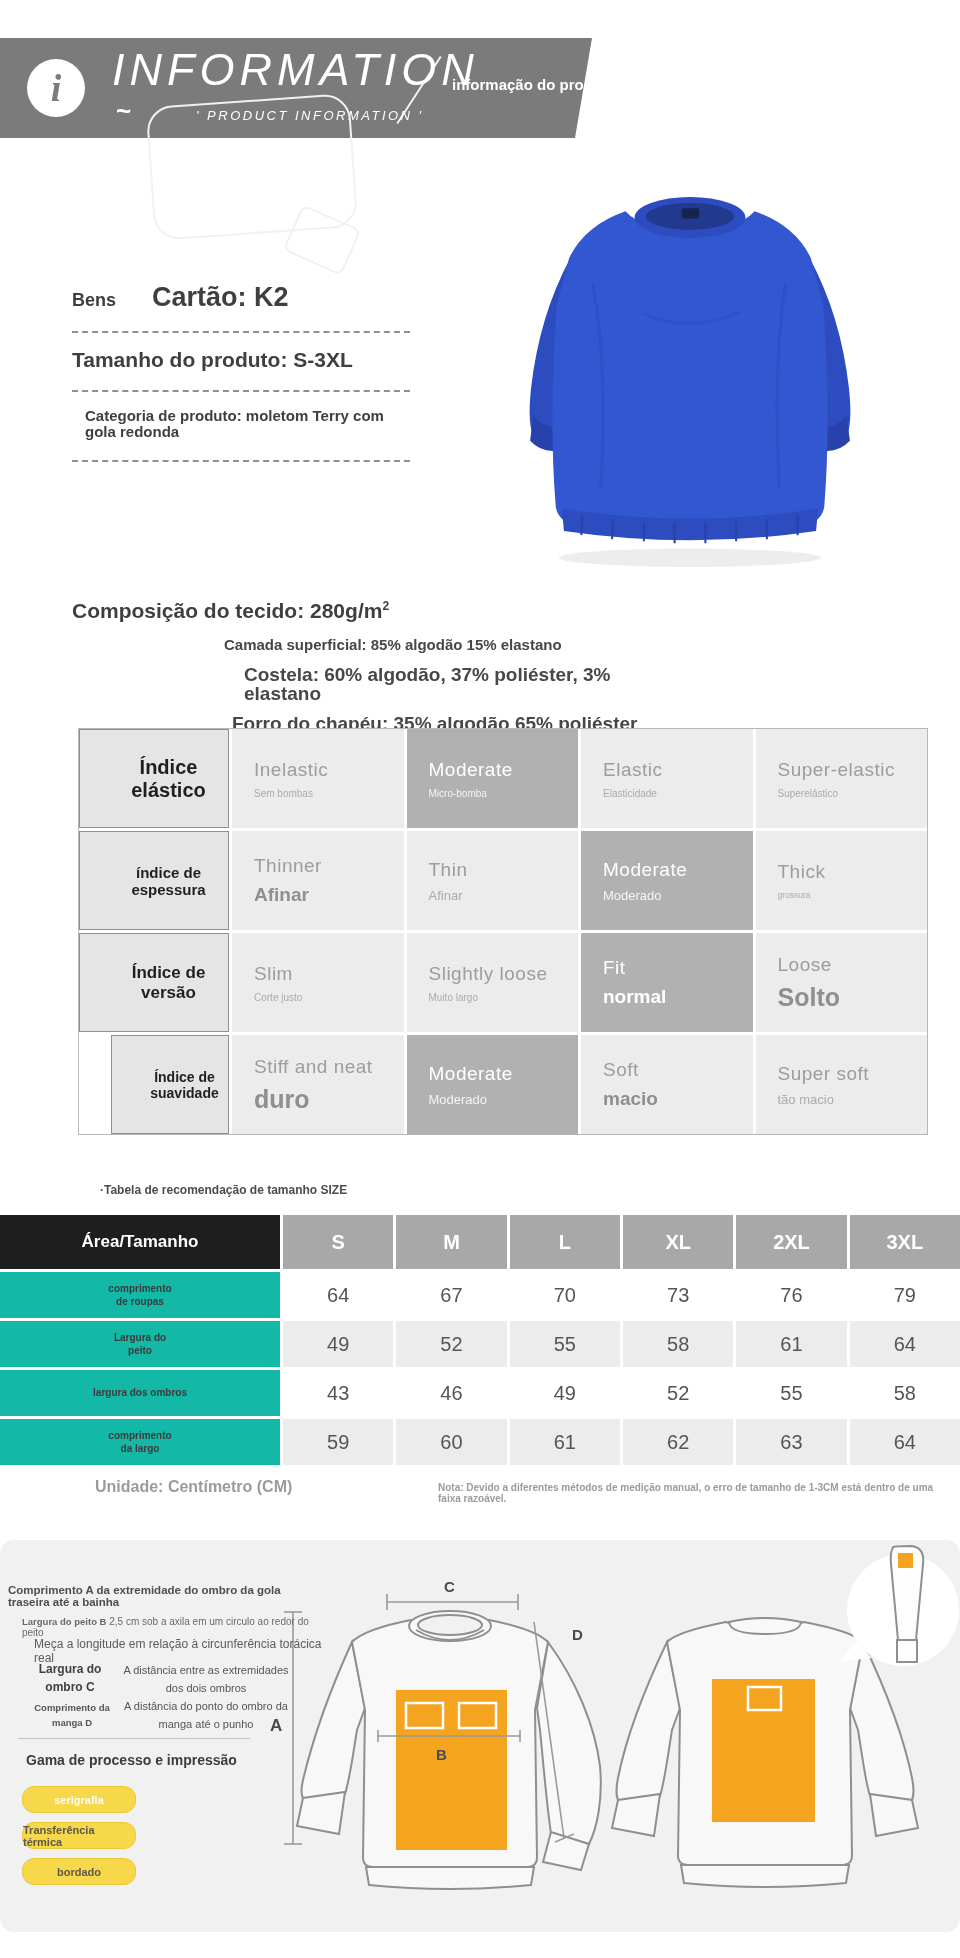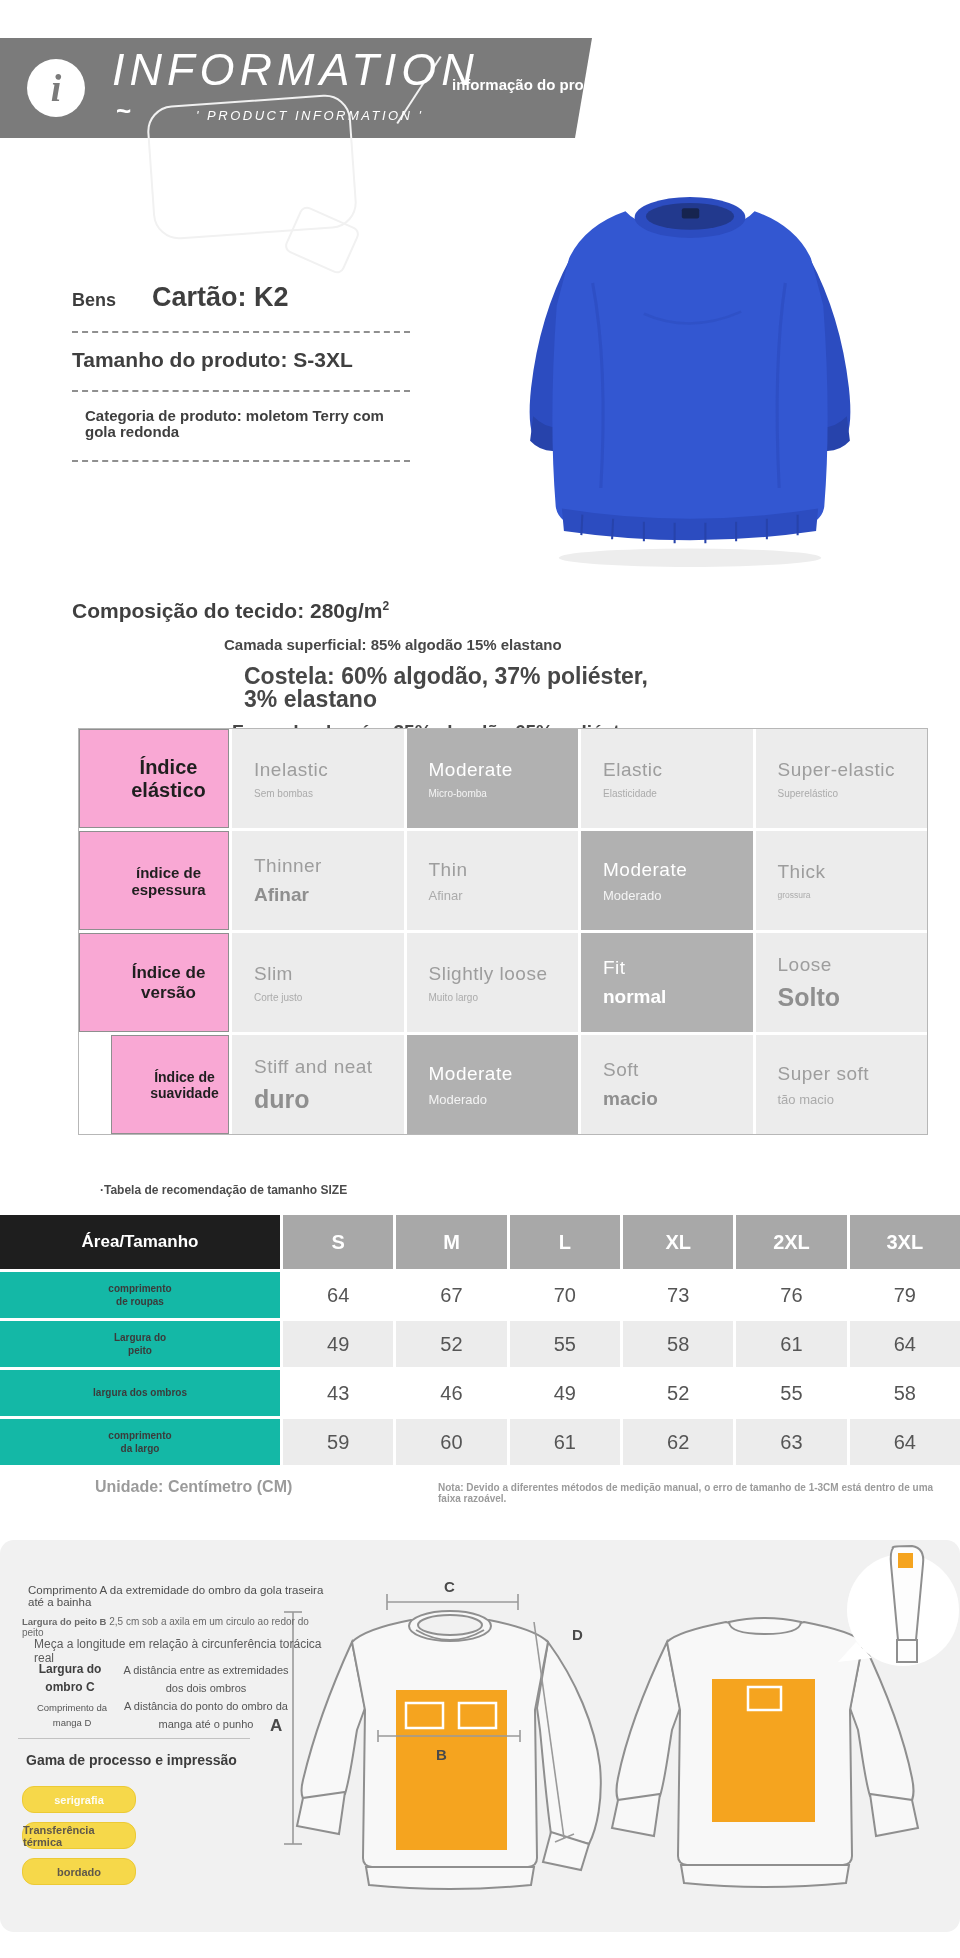--- a/index.html
+++ b/index.html
@@ -35,31 +35,31 @@
   .pf-row.s-xl .pf-text{font-size:27px;}
   .pf-row.s-sm{padding-left:13px;}
   .pf-row.s-sm .pf-text{font-size:15px;}
 
   
   .compo{position:absolute;left:72px;top:600px;width:580px;line-height:1;}
   .compo-title{font-size:21px;font-weight:bold;color:#3f3f3f;}
   .compo-title .sup{font-size:12px;vertical-align:super;}
   .compo-line{font-weight:bold;color:#474747;}
   .compo-line.s-sm{font-size:15px;margin:16px 0 0 152px;}
-  .compo-line.s-lg{font-size:23px;margin:13px 0 0 172px;}
+  .compo-line.s-lg{font-size:19px;margin:13px 0 0 172px;}
   .compo-line.s-lg2{font-size:19px;margin:11px 0 0 160px;}
 
   
   .photo{position:absolute;left:520px;top:160px;width:340px;height:410px;}
 
   
   .idx{position:absolute;left:78px;top:728px;width:848px;border:1px solid #b7b7b7;background:#fff;}
   .idx-row{display:grid;grid-template-columns:150px repeat(4,1fr);gap:3px;background:#fff;margin-bottom:3px;}
   .idx-row:last-child{margin-bottom:0;}
-  .idx-label{height:97px;background:#f9a8d4;border:1px solid #8f8f8f;display:flex;align-items:center;
+  .idx-label{height:97px;background:#e5e5e5;border:1px solid #8f8f8f;display:flex;align-items:center;
              justify-content:center;font-weight:bold;color:#1f1f1f;text-align:center;padding-left:29px;}
   .idx-row:nth-child(1) .idx-label{font-size:20px;}
   .idx-row:nth-child(2) .idx-label{font-size:15px;}
   .idx-row:nth-child(3) .idx-label{font-size:17px;}
   .idx-row:nth-child(4) .idx-label{font-size:14px;margin-left:32px;}
   .idx-cell{height:99px;background:#ececec;display:flex;flex-direction:column;justify-content:center;
             padding-left:22px;box-sizing:border-box;color:#9d9d9d;}
   .idx-cell .main{font-size:19px;letter-spacing:.5px;}
   .idx-cell .sub{font-size:10px;margin-top:7px;color:#ababab;}
   .idx-cell .sub.md{font-size:13px;}
@@ -83,30 +83,30 @@
              align-items:center;justify-content:center;font-size:10px;font-weight:bold;line-height:1.35;}
   .sz-val{height:46px;display:flex;align-items:center;justify-content:center;font-size:20px;color:#555;}
   .sz-val.alt{background:#ececec;}
   .sz-val.plain{background:#fff;}
   .sz-unit{position:absolute;left:95px;top:1478px;font-size:16px;font-weight:bold;color:#9b9b9b;}
   .sz-note{position:absolute;left:438px;top:1482px;width:500px;font-size:10px;font-weight:bold;color:#9b9b9b;}
 
   
   .panel{position:absolute;left:0;top:1540px;width:960px;height:392px;background:#f1f1f1;border-radius:14px;}
   .panel svg{position:absolute;left:0;top:0;}
-  .mg-a{position:absolute;left:8px;top:44px;width:310px;font-size:11.5px;font-weight:normal;color:#4e4e4e;margin-left:20px;}
+  .mg-a{position:absolute;left:8px;top:44px;width:310px;font-size:11.5px;font-weight:bold;color:#4e4e4e;}
   .mg-b{position:absolute;left:22px;top:76px;width:300px;font-size:10px;color:#6a6a6a;}
   .mg-b b{font-size:9.5px;}
   .mg-b2{position:absolute;left:34px;top:97px;width:300px;font-size:12px;color:#5c5c5c;}
   .mg-c-label{position:absolute;left:28px;top:120px;width:84px;text-align:center;font-size:12px;
               font-weight:bold;color:#3f3f3f;line-height:1.5;}
   .mg-c-text{position:absolute;left:116px;top:122px;width:180px;text-align:center;font-size:11px;
              color:#555;line-height:1.6;}
   .mg-d-label{position:absolute;left:30px;top:160px;width:84px;text-align:center;font-size:9.5px;
-              font-weight:normal;color:#555;line-height:1.6;}
+              font-weight:bold;color:#555;line-height:1.6;}
   .mg-d-text{position:absolute;left:116px;top:158px;width:180px;text-align:center;font-size:11px;
              color:#555;line-height:1.6;}
   .mg-divider{position:absolute;left:18px;top:198px;width:232px;border-top:1px solid #c2c2c2;}
   .mg-title{position:absolute;left:26px;top:212px;font-size:14px;font-weight:bold;color:#3c3c3c;}
   .mg-btn{position:absolute;left:22px;width:114px;height:27px;background:#f6d84a;border:1px solid #ecca35;
           display:flex;align-items:center;justify-content:center;font-size:11px;font-weight:bold;
           color:#5f584a;border-radius:12px;box-sizing:border-box;}
   .mg-btn.light{color:#fdfdf6;}
   .mg-letter{position:absolute;font-weight:bold;color:#4a4a4a;}
 </style>

